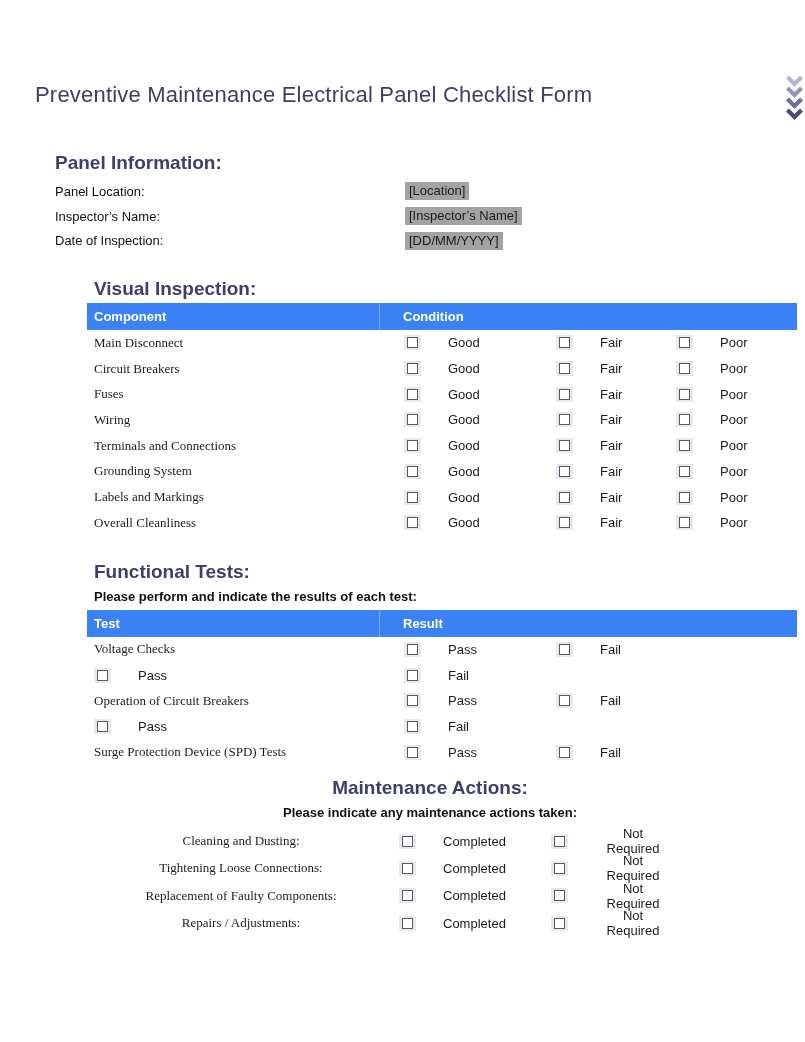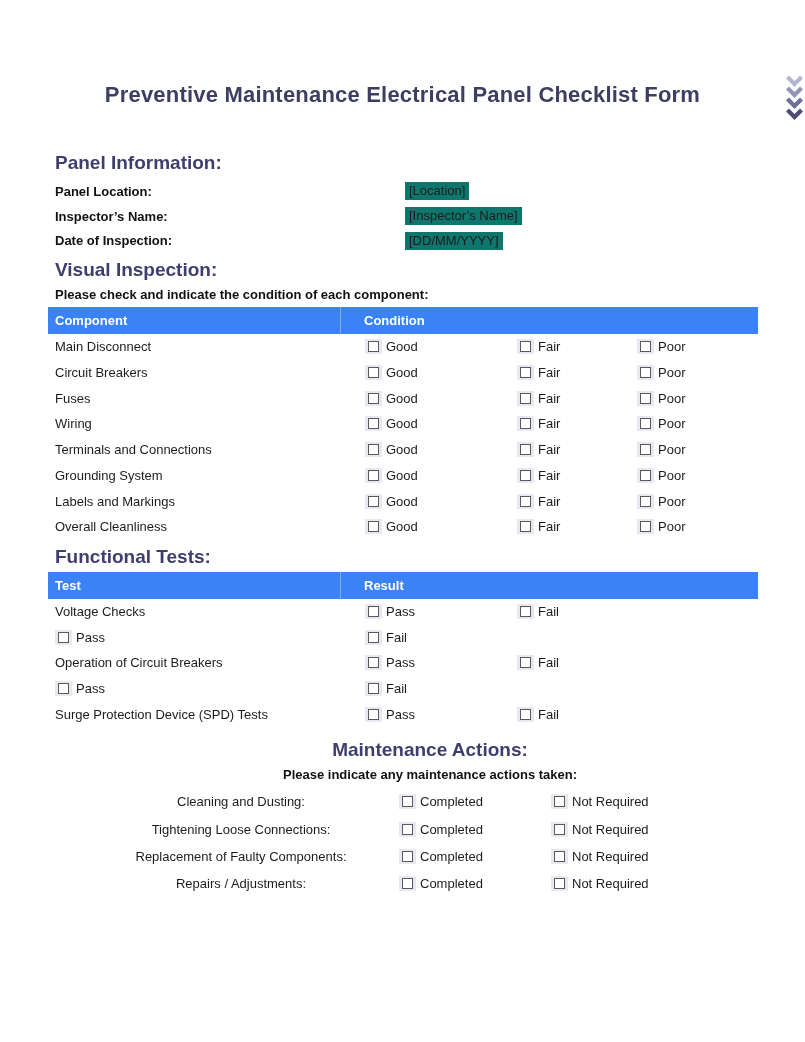--- a/index.html
+++ b/index.html
@@ -13,23 +13,23 @@
     overflow: hidden;
   }
   .sheet { position: relative; width: 805px; height: 1042px; }
 
   
   .chevrons-top-right { position: absolute; top: -5px; right: 2px; }
 
   
   .page-title {
     margin: 80px 35px 0;
-    text-align: center;
+    text-align: left;
     font-size: 22px;
-    font-weight: bold;
+    font-weight: normal;
     color: #3E3E63;
     letter-spacing: 0.2px;
     line-height: 30px;
   }
 
   
   .section-heading {
     margin-left: 55px;
     font-size: 19px;
     font-weight: bold;
@@ -46,29 +46,29 @@
   }
 
   
   .pi-section { margin-top: 44px; }
   .pi-fields { margin-top: 7px; }
   .field-row {
     display: flex; align-items: center;
     height: 24.7px; margin-left: 55px;
     font-size: 13px;
   }
-  .field-label { width: 350px; font-weight: bold; color: #111; }
+  .field-label { width: 350px; font-weight: normal; color: #111; }
   .field-value {
-    background: #0f766e;
+    background: #a3a3a3;
     padding: 1px 4px 2px;
     color: #1c1c1c;
   }
 
   
-  .tbl-section { margin-top: 8px; }
+  .tbl-section { margin-top: 27px; padding-left: 39px; }
   .tbl-header {
     margin-left: 48px; margin-top: 5px;
     width: 710px; height: 27px;
     background: #3b82f6;
     display: flex; align-items: center;
     color: #ffffff; font-weight: bold; font-size: 13px;
   }
   .tbl-header .c1 {
     width: 293px; height: 100%;
     padding-left: 7px;
@@ -79,23 +79,23 @@
 
   .check-row {
     display: grid;
     grid-template-columns: 310px 152px 120px 1fr;
     align-items: center;
     height: 25.7px;
     margin-left: 55px;
     font-size: 13px;
   }
   .ma-row { height: 27.4px; }
-  .row-label { color: #1c1c1c; padding-right: 6px; }
+  .row-label { color: #1c1c1c; padding-right: 6px; font-family: Liberation Serif, serif; }
   .ma-row .row-label { font-weight: normal; }
-  .opt { display: flex; align-items: center; gap: 4px; }
+  .opt { display: flex; align-items: center; gap: 27px; }
   .cbwrap {
     width: 17px; height: 15px;
     background: #E8E8F0;
     display: inline-flex; align-items: center; justify-content: center;
     cursor: pointer;
     flex: 0 0 auto;
   }
   .cb {
     width: 11px; height: 11px;
     border: 1.5px solid #595959;
@@ -134,21 +134,20 @@
       </div>
       <div class="field-row">
         <span class="field-label">Date of Inspection:</span>
         <span class="field-value">[DD/MM/YYYY]</span>
       </div>
     </div>
   </div>
 
   <div class="tbl-section">
     <div class="section-heading">Visual Inspection:</div>
-    <div class="instruction">Please check and indicate the condition of each component:</div>
     <div class="tbl-header">
       <span class="c1">Component</span>
       <span class="c2">Condition</span>
     </div>
 
     <div class="check-row">
       <span class="row-label">Main Disconnect</span>
       <span class="opt">
           <span class="cbwrap">
             <span class="cb"></span>
@@ -312,20 +311,21 @@
           <span class="cbwrap">
             <span class="cb"></span>
           </span>
           <span>Poor</span>
         </span>
     </div>
   </div>
 
   <div class="tbl-section">
     <div class="section-heading">Functional Tests:</div>
+    <div class="instruction">Please perform and indicate the results of each test:</div>
     <div class="tbl-header" style="margin-top:6px;">
       <span class="c1">Test</span>
       <span class="c2">Result</span>
     </div>
 
     <div class="check-row">
       <span class="row-label">Voltage Checks</span>
       <span class="opt">
           <span class="cbwrap">
             <span class="cb"></span>

